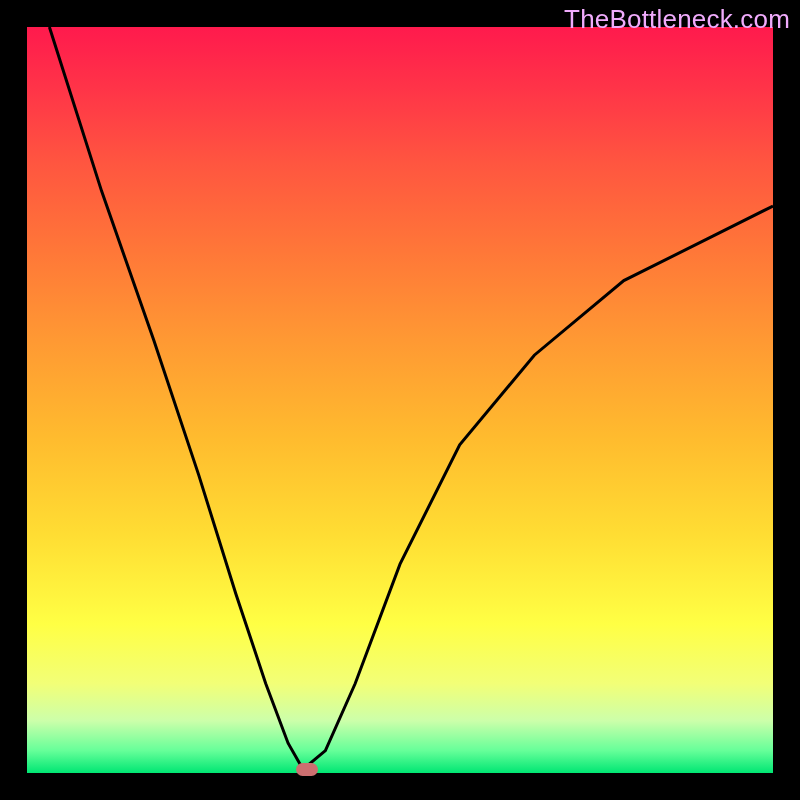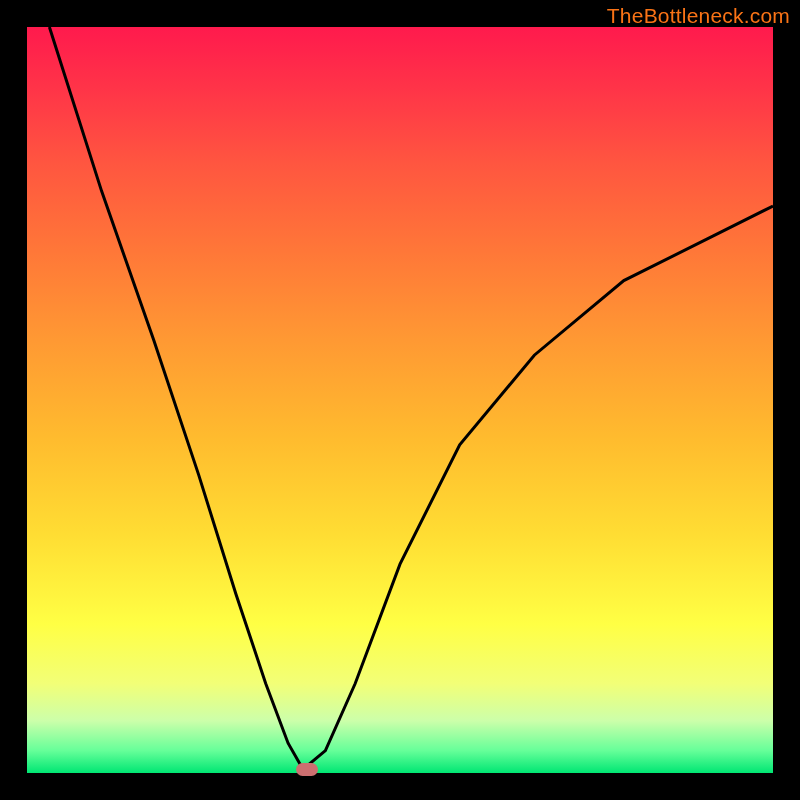--- a/index.html
+++ b/index.html
@@ -36,22 +36,22 @@
       #f2ff77 88%,
       #ccffaa 93%,
       #66ff99 97%,
       #00e673 100%);
   }
   .watermark {
     position: absolute;
     top: 4px;
     right: 10px;
     font-family: Arial, Helvetica, sans-serif;
-    font-size: 21px;
-    color: #f97316;
+    font-size: 26px;
+    color: #f0abfc;
     letter-spacing: 0.2px;
   }
   svg.curve {
     position: absolute;
     left: 0;
     top: 0;
     width: 746px;
     height: 746px;
   }
   .marker {

